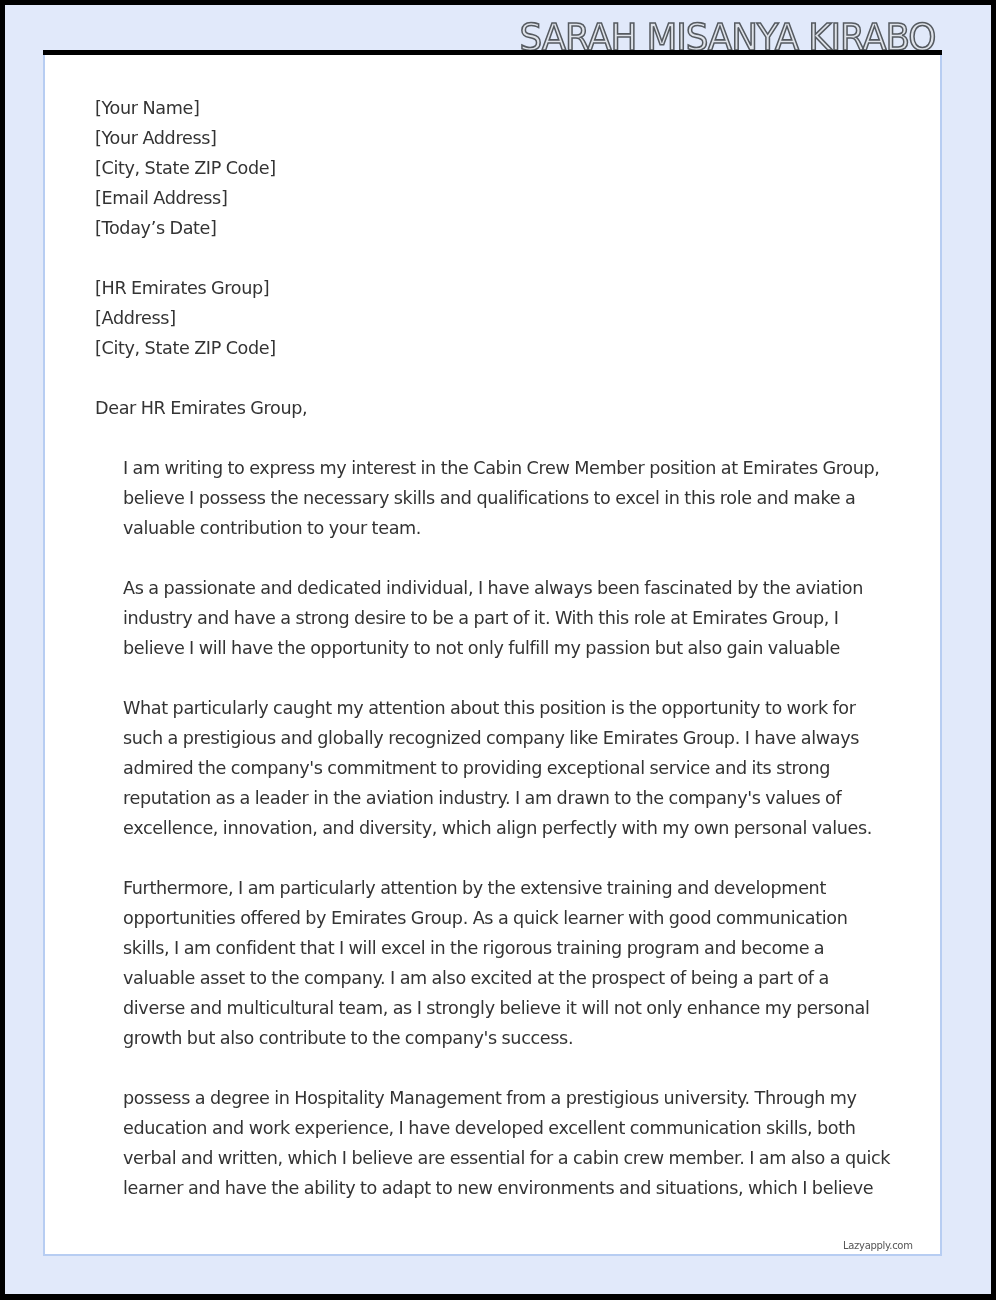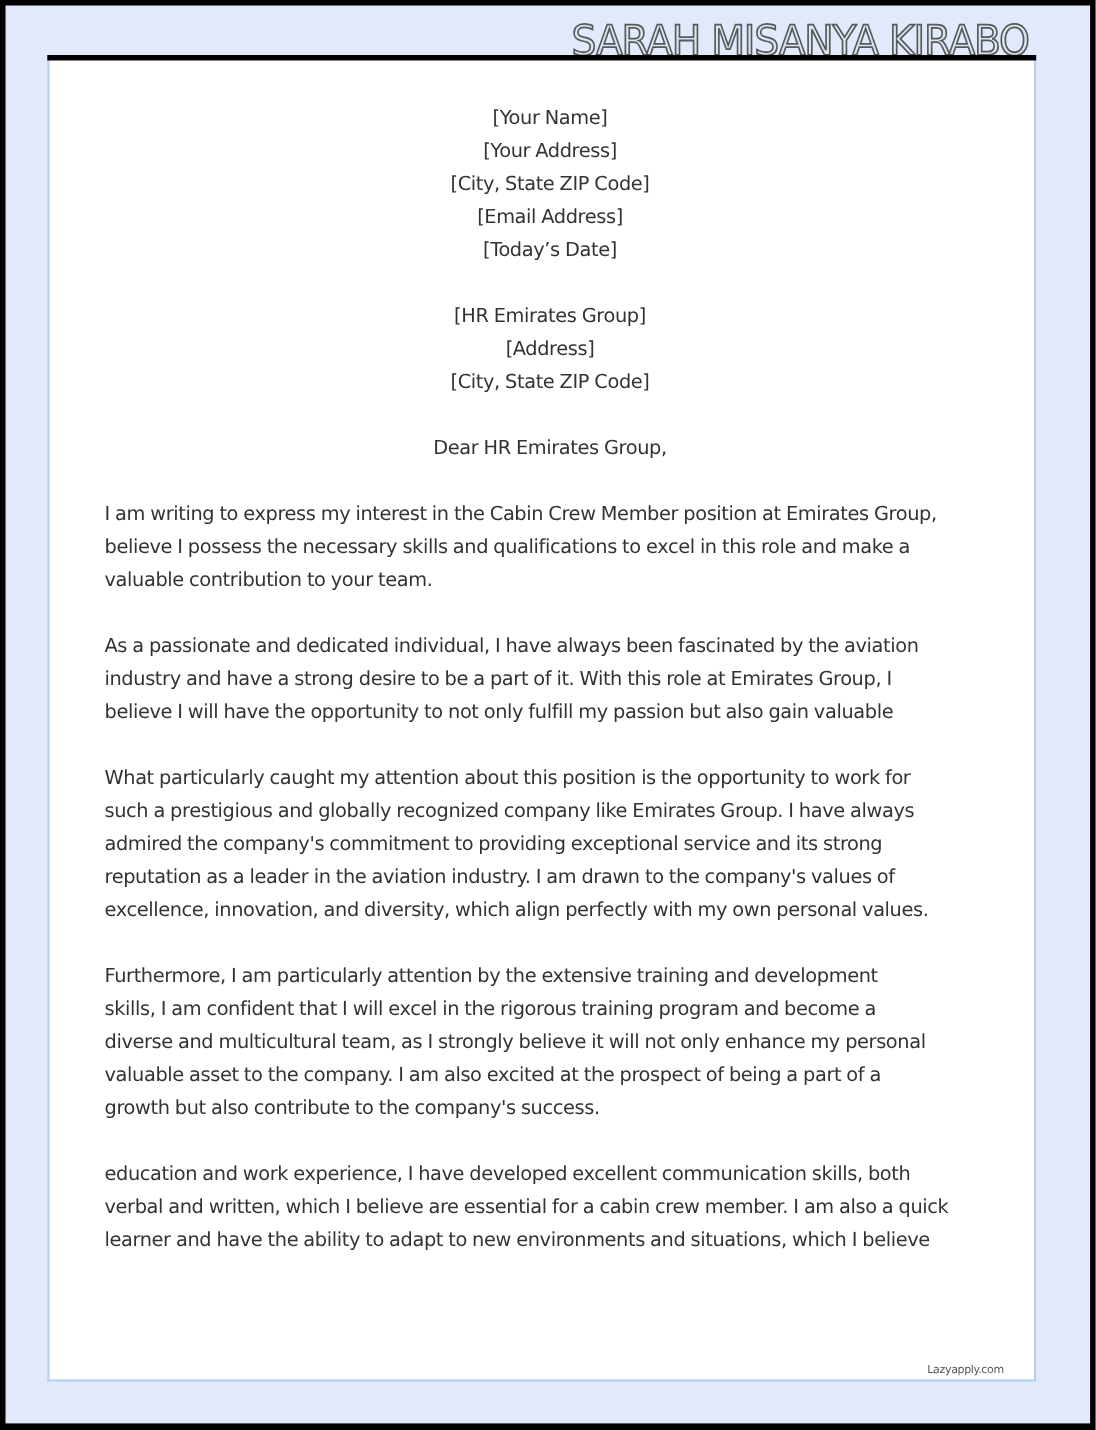--- a/index.html
+++ b/index.html
@@ -67,30 +67,30 @@
       font-family: "DejaVu Sans", sans-serif;
       font-size: 17.6px;
       line-height: 30px;
       letter-spacing: -0.35px;
       word-spacing: -0.5px;
     }
     .letter .line {
       display: block;
       white-space: nowrap;
       height: 30px;
-      text-align: center;
     }
     .letter .gap {
       display: block;
       height: 30px;
     }
     .para-line {
       display: block;
       white-space: nowrap;
       height: 30px;
+      margin-left: 28px;
     }
     .watermark {
       position: absolute;
       left: 843px;
       top: 1240px;
       font-family: "DejaVu Sans", sans-serif;
       font-size: 10px;
       color: #555;
       letter-spacing: -0.3px;
       white-space: nowrap;
@@ -142,27 +142,29 @@
     <span class="para-line">What particularly caught my attention about this position is the opportunity to work for</span>
     <span class="para-line">such a prestigious and globally recognized company like Emirates Group. I have always</span>
     <span class="para-line">admired the company's commitment to providing exceptional service and its strong</span>
     <span class="para-line">reputation as a leader in the aviation industry. I am drawn to the company's values of</span>
     <span class="para-line">excellence, innovation, and diversity, which align perfectly with my own personal values.</span>
   </div>
   <span class="gap"></span>
 
   <div>
     <span class="para-line">Furthermore, I am particularly attention by the extensive training and development</span>
+    <span class="para-line">opportunities offered by Emirates Group. As a quick learner with good communication</span>
     <span class="para-line">skills, I am confident that I will excel in the rigorous training program and become a</span>
+    <span class="para-line">valuable asset to the company. I am also excited at the prospect of being a part of a</span>
     <span class="para-line">diverse and multicultural team, as I strongly believe it will not only enhance my personal</span>
-    <span class="para-line">valuable asset to the company. I am also excited at the prospect of being a part of a</span>
     <span class="para-line">growth but also contribute to the company's success.</span>
   </div>
   <span class="gap"></span>
 
   <div>
+    <span class="para-line">possess a degree in Hospitality Management from a prestigious university. Through my</span>
     <span class="para-line">education and work experience, I have developed excellent communication skills, both</span>
     <span class="para-line">verbal and written, which I believe are essential for a cabin crew member. I am also a quick</span>
     <span class="para-line">learner and have the ability to adapt to new environments and situations, which I believe</span>
   </div>
 </div>
 
 <div class="watermark">Lazyapply.com</div>
 
 </body></html>

